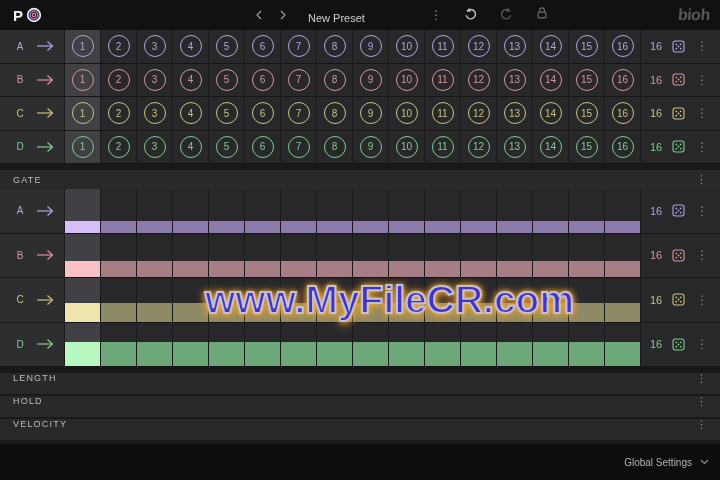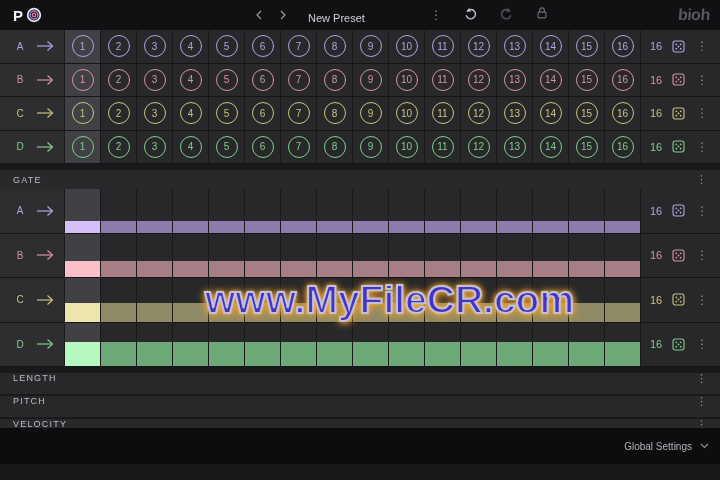--- a/index.html
+++ b/index.html
@@ -40,21 +40,21 @@
   .pbar { position:absolute; left:0; right:0; bottom:0; }
   .row-right { flex:1; display:flex; align-items:center; padding:0 12px 0 9px; gap:10px; }
   .len-val { font-size:11px; cursor:ns-resize; }
   .dice { display:flex; cursor:pointer; }
   .row-right .kebab { margin-left:auto; color:#8e8e92; }
 
   .gap6 { height:6px; }
   .collapsed-bar { height:21px; background:#29292c; display:flex; align-items:flex-start; padding:0 13px; margin-bottom:2px; }
   .collapsed-bar .kebab { margin-left:auto; font-size:11px; }
 
-  .footer { height:36px; background:#0d0d0f; position:absolute; left:0; right:0; bottom:16px; display:flex; align-items:center; justify-content:flex-end; padding-right:11px; gap:8px;text-align:center; }
+  .footer { height:36px; background:#0d0d0f; position:absolute; left:0; right:0; bottom:0; display:flex; align-items:center; justify-content:flex-end; padding-right:11px; gap:8px;text-align:center; }
   .gs-label { font-size:10px; color:#b2b2b6; cursor:pointer; }
   .gs-chev { color:#8e8e92; display:flex; cursor:pointer; }
 
   
   .watermark { position:absolute; left:205px; top:278px; font-size:39px; font-weight:800; letter-spacing:0; color:#4433c4; -webkit-text-stroke:2px #c2c0d4; text-shadow:0 0 2px #dcdaec, 0 0 5px #f2a93a, 0 0 9px #f0a430, 0 2px 10px #e89c28; white-space:nowrap; pointer-events:none; z-index:10; }
 </style>
 </head>
 <body>
 
 <div class="topbar">
@@ -722,21 +722,21 @@
       </div>
     </div>
 </div>
 
 <div class="gap6"></div>
 <div class="collapsed-bar">
   <span class="sec-title">LENGTH</span>
   <span class="kebab"></span>
 </div>
 <div class="collapsed-bar">
-  <span class="sec-title">PITCH</span>
+  <span class="sec-title">HOLD</span>
   <span class="kebab"></span>
 </div>
 <div class="collapsed-bar">
   <span class="sec-title">VELOCITY</span>
   <span class="kebab"></span>
 </div>
 
 <div class="footer">
   <span class="gs-label">Global Settings</span>
   <span class="gs-chev">

